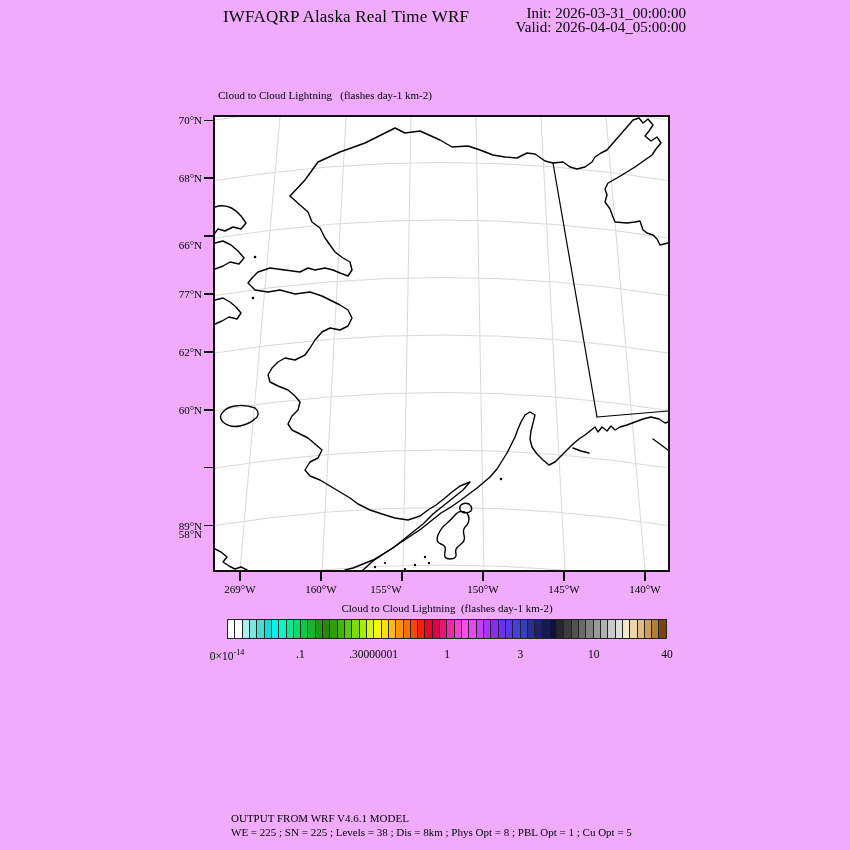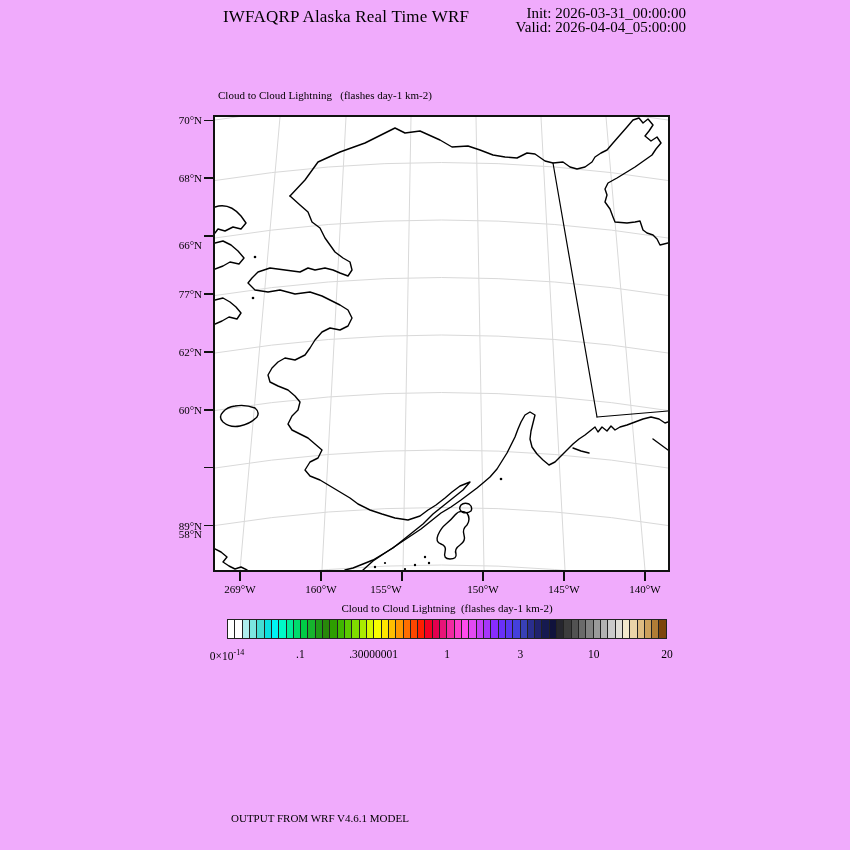--- a/index.html
+++ b/index.html
@@ -178,20 +178,21 @@
       <div class="cell" style="background: rgb(242, 232, 204);"></div>
       <div class="cell" style="background: rgb(234, 212, 168);"></div>
       <div class="cell" style="background: rgb(222, 188, 130);"></div>
       <div class="cell" style="background: rgb(204, 160, 92);"></div>
       <div class="cell" style="background: rgb(176, 124, 54);"></div>
       <div class="cell" style="background: rgb(124, 68, 12);"></div>
     </div>
   <div id="cbar-labels"></div>
 
   <div class="abs footer f1">OUTPUT FROM WRF V4.6.1 MODEL</div>
+  <div class="abs footer f2">WE = 225 ; SN = 225 ; Levels = 38 ; Dis = 8km ; Phys Opt = 8 ; PBL Opt = 1 ; Cu Opt = 5</div>
 
 <div class="abs lat-label" style="top: 114.3px;">70°N</div>
     <div class="abs lat-tick" style="top: 119.55px;"></div>
     <div class="abs lat-label" style="top: 172.2px;">68°N</div>
     <div class="abs lat-tick" style="top: 177.45px;"></div>
     <div class="abs lat-label" style="top: 230.1px; margin-top: 9px;">66°N</div>
     <div class="abs lat-tick" style="top: 235.35px;"></div>
     <div class="abs lat-label" style="top: 288px;">77°N</div>
     <div class="abs lat-tick" style="top: 293.25px;"></div>
     <div class="abs lat-label" style="top: 345.9px;">62°N</div>
@@ -213,14 +214,14 @@
     <div class="abs lon-label" style="left: 538px;">145°W</div>
     <div class="abs lon-tick" style="left: 563.25px;"></div>
     <div class="abs lon-label" style="left: 619px;">140°W</div>
     <div class="abs lon-tick" style="left: 644.25px;"></div>
     <div class="abs cbar-label" style="left: 227px;">0×10<sup>-14</sup></div>
     <div class="abs cbar-label" style="left: 300.333px;">.1</div>
     <div class="abs cbar-label" style="left: 373.667px;">.30000001</div>
     <div class="abs cbar-label" style="left: 447px;">1</div>
     <div class="abs cbar-label" style="left: 520.333px;">3</div>
     <div class="abs cbar-label" style="left: 593.667px;">10</div>
-    <div class="abs cbar-label" style="left: 667px;">20</div>
+    <div class="abs cbar-label" style="left: 667px;">40</div>
   </div>
 
 </body></html>

